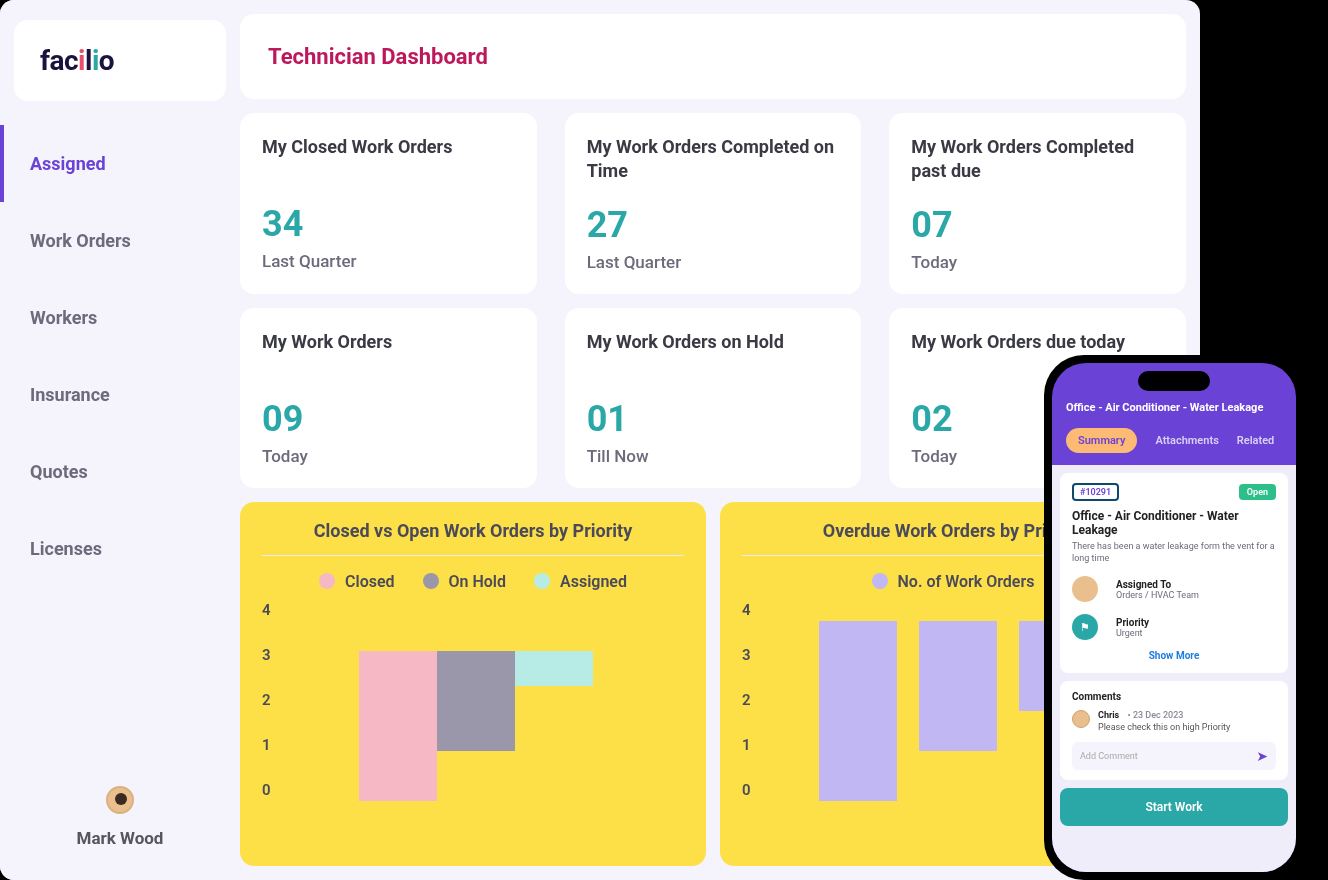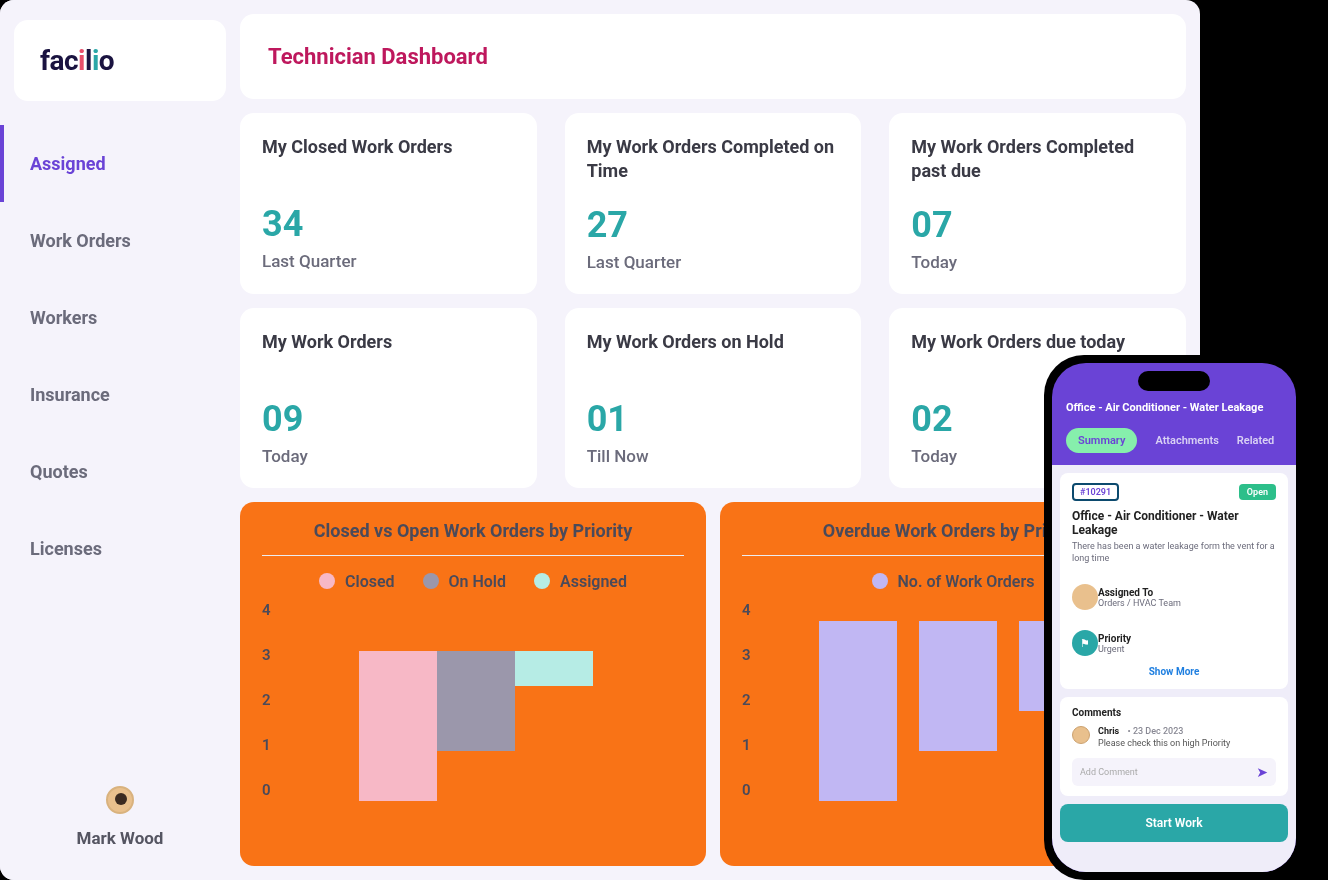--- a/index.html
+++ b/index.html
@@ -135,21 +135,21 @@
     margin-top: 6px;
   }
 
   .chart-row {
     display: grid;
     grid-template-columns: 1fr 1fr;
     gap: 14px;
     flex: 1;
   }
   .chart-card {
-    background: #f97316;
+    background: #fde047;
     border-radius: 14px;
     padding: 18px 22px 10px 22px;
     display: flex;
     flex-direction: column;
   }
   .chart-title {
     text-align: center;
     font-size: 18px;
     font-weight: 700;
     color: #4a4a5a;
@@ -241,21 +241,21 @@
     gap: 18px;
     padding: 14px 14px 12px 14px;
     font-size: 11px;
     font-weight: 600;
     align-items: center;
   }
   .p-tab {
     color: #d9d1f4;
   }
   .p-tab.active {
-    background: #86efac;
+    background: #fdba74;
     color: #6a43d6;
     padding: 6px 12px;
     border-radius: 14px;
     text-align: right;
   }
   .p-body {
     background: #efedf9;
     padding: 8px;
     height: calc(100% - 90px);
     display: flex;
@@ -284,21 +284,21 @@
     background: #2cbf8a;
     color: #fff;
     font-size: 9px;
     font-weight: 600;
     padding: 3px 8px;
     border-radius: 4px;
   }
   .p-wotitle { font-size: 12px; font-weight: 700; margin: 8px 0 4px 0; color: #222; }
   .p-desc { font-size: 9px; color: #6b6b7b; line-height: 1.3; }
   .p-kv {
-    display: flex; align-items: center; gap: 0; margin-top: 20px;
+    display: flex; align-items: center; gap: 18px; margin-top: 12px;
   }
   .p-ico {
     width: 26px; height: 26px; border-radius: 50%;
     display: flex; align-items: center; justify-content: center;
     font-size: 11px; color: #fff;
   }
   .p-ico.teal { background: #2aa7a7; }
   .p-ico.person { background: #e9c08d; }
   .p-k { font-size: 10px; font-weight: 700; color: #222; }
   .p-v { font-size: 9px; color: #6b6b7b; }

